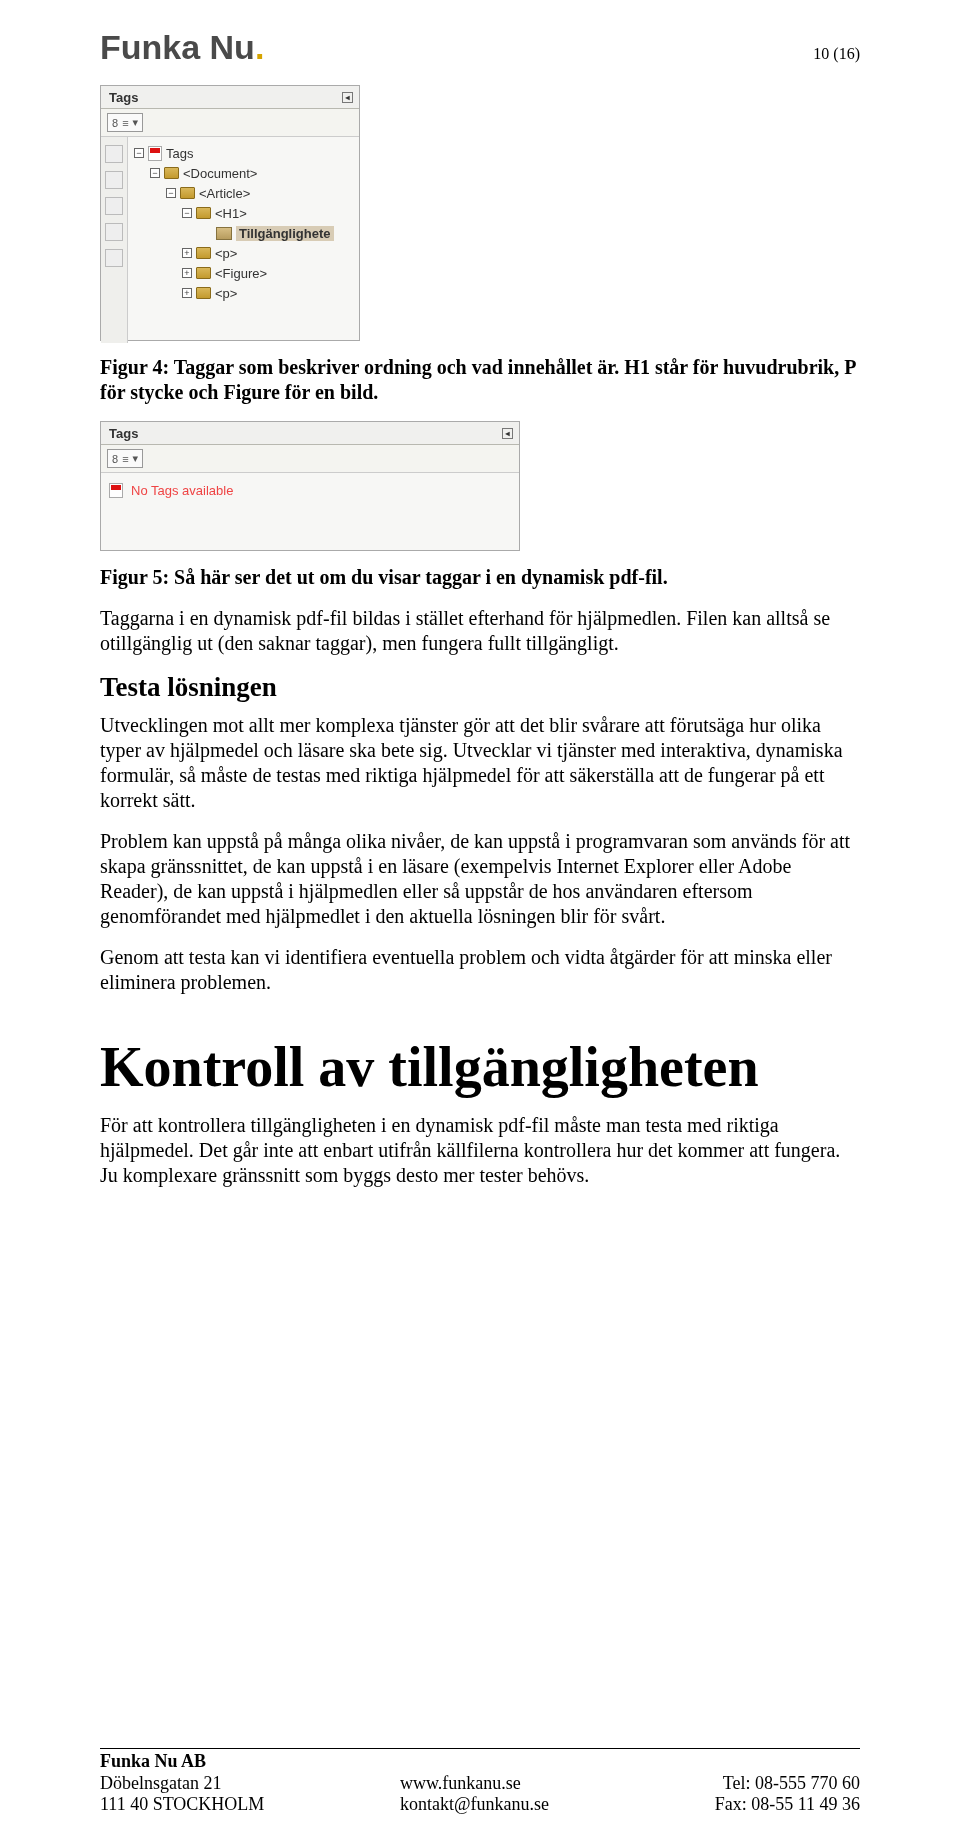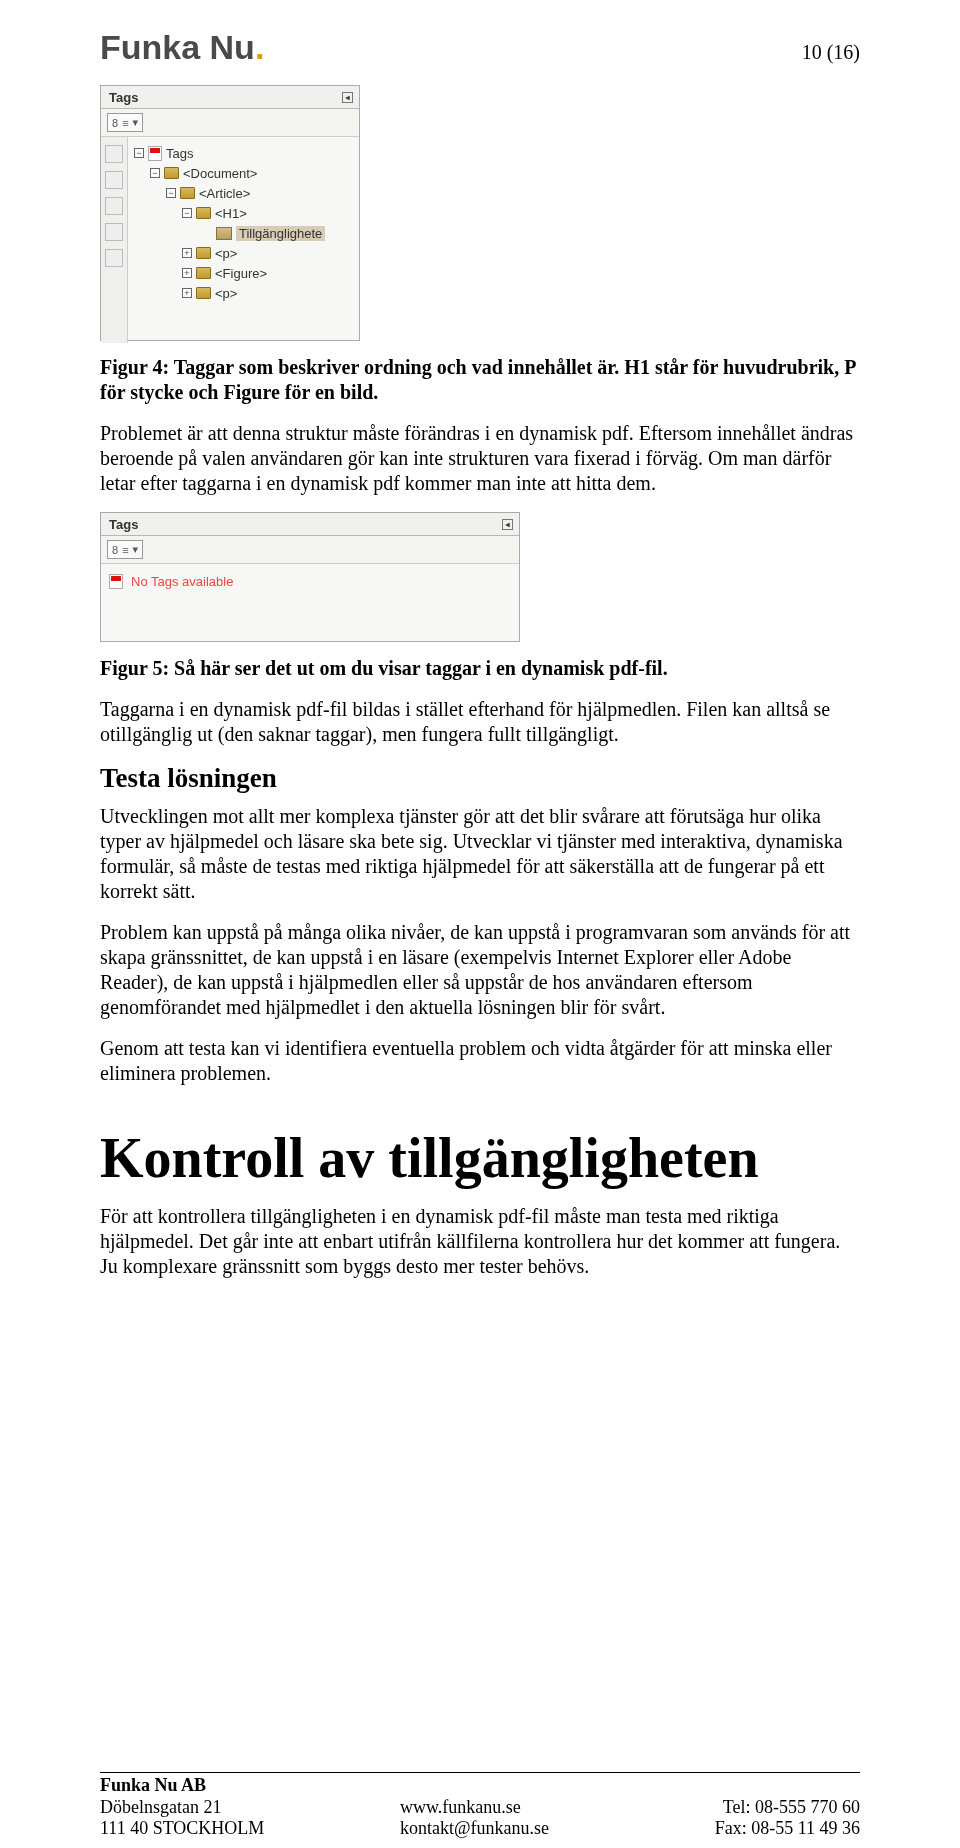--- a/index.html
+++ b/index.html
@@ -21,21 +21,21 @@
     margin-bottom: 18px;
   }
   .logo {
     font-family: Arial, Helvetica, sans-serif;
     font-weight: 700;
     font-size: 34px;
     color: #4a4a4a;
   }
   .logo .dot { color: #d6a400; }
   .pagenum {
-    font-size: 20px;
+    font-size: 16px;
   }
   .screenshot1, .screenshot2 {
     background: #f7f7f5;
     border: 1px solid #aaa;
     font-family: Tahoma, Arial, sans-serif;
     font-size: 13px;
     color: #333;
   }
   .screenshot1 { width: 260px; height: 256px; margin-bottom: 14px; }
   .panel-head {
@@ -127,20 +127,21 @@
     background: #d11;
   }
   .box-ic {
     width: 16px; height: 13px;
     background: linear-gradient(#d7be84, #b79c5e);
     border: 1px solid #86723e;
   }
   .sel {
     background: #d8ccb5;
     padding: 0 3px;
+    font-weight: bold;
   }
 
   .caption {
     font-weight: 700;
     font-size: 20px;
     line-height: 1.25;
     margin-bottom: 16px;
   }
   .body-text {
     font-size: 20px;
@@ -161,21 +162,21 @@
   .screenshot2 { width: 420px; height: 130px; margin-bottom: 14px; }
   .ss2-body {
     padding: 10px 8px;
     display: flex;
     align-items: center;
     gap: 8px;
   }
   .footer {
     position: absolute;
     left: 100px; right: 100px;
-    bottom: 8px;
+    bottom: 32px;
   }
   .hr {
     border-top: 1px solid #000;
     margin-bottom: 2px;
   }
   .frow {
     display: flex;
     font-size: 18px;
     line-height: 1.2;
   }
@@ -254,21 +255,20 @@
         <div class="tree-row ind4">
           <span class="tw">+</span>
           <span class="folder-ic"></span>
           <span>&lt;p&gt;</span>
         </div>
       </div>
     </div>
   </div>
 
   <p class="caption">Figur 4: Taggar som beskriver ordning och vad innehållet är. H1 står för huvudrubrik, P för stycke och Figure för en bild.</p>
-  <p class="body-text">Problemet är att denna struktur måste förändras i en dynamisk pdf. Eftersom innehållet ändras beroende på valen användaren gör kan inte strukturen vara fixerad i förväg. Om man därför letar efter taggarna i en dynamisk pdf kommer man inte att hitta dem.</p>
 
   <div class="screenshot2">
     <div class="panel-head">
       <span>Tags</span>
       <span class="panel-close">◂</span>
     </div>
     <div class="toolbar">
       <span class="dd">
         <span>8</span>
           <span>≡</span>

